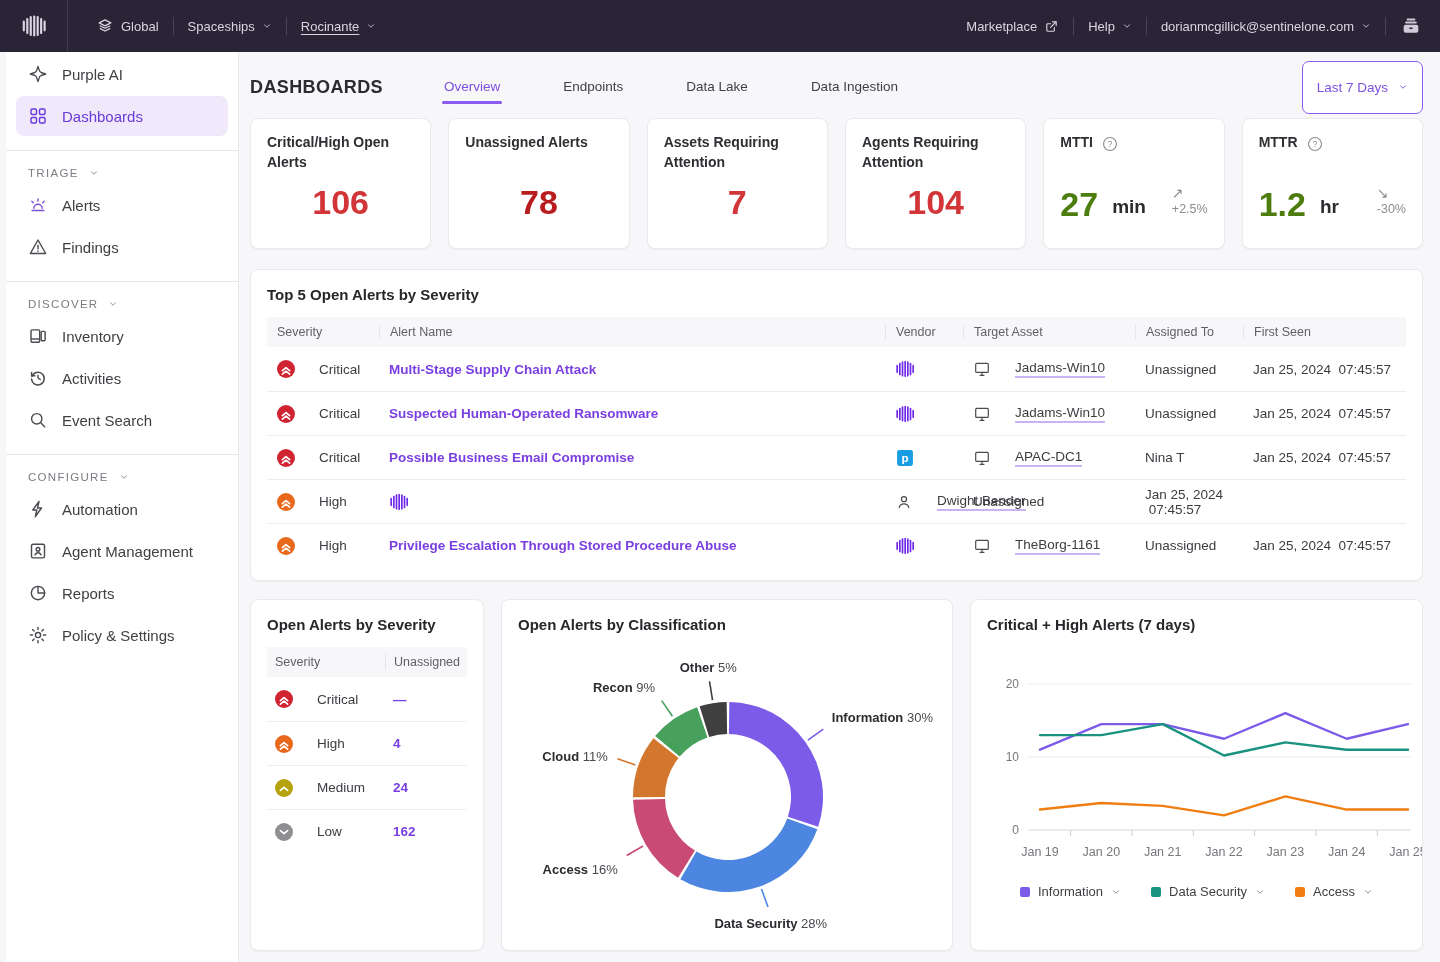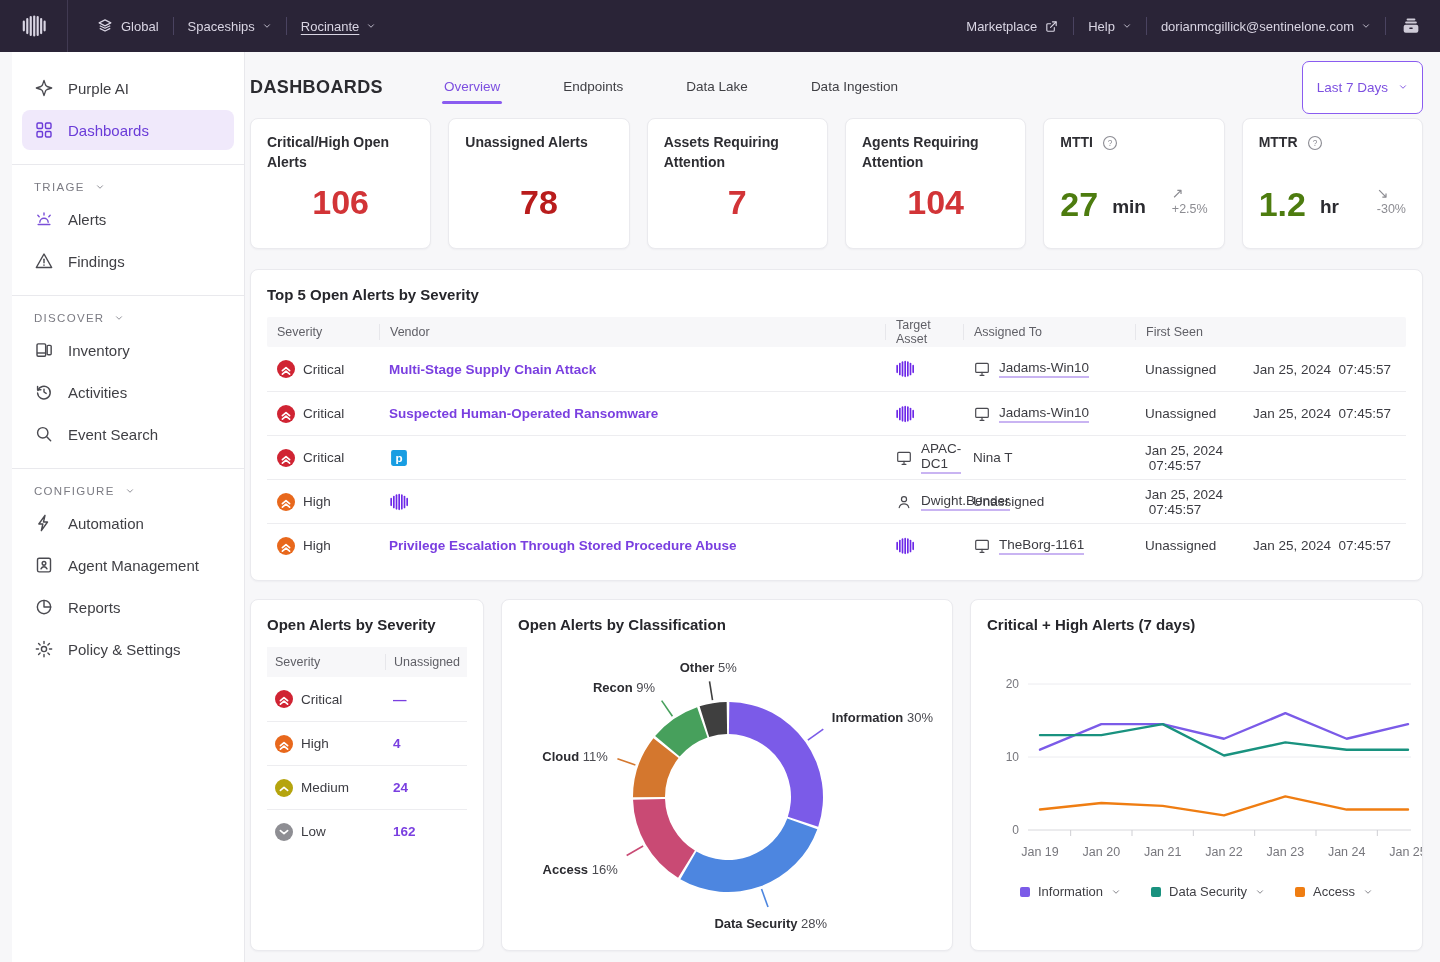--- a/index.html
+++ b/index.html
@@ -13,22 +13,22 @@
   .logo-box { width:68px; height:52px; display:flex; align-items:center; justify-content:center;
     border-right:1px solid #413a52; }
   .tb-item { display:flex; align-items:center; gap:7px; cursor:pointer; }
   .tb-sep { width:1px; height:18px; background:#4a4360; margin:0 14px; }
   .tb-left { display:flex; align-items:center; margin-left:28px; }
   .tb-right { display:flex; align-items:center; margin-left:auto; margin-right:18px; }
   .tb-underline { text-decoration:underline; text-underline-offset:3px; }
   .chev { width:10px; height:10px; }
 
   
-  .sidebar { position:absolute; top:52px; left:12px; width:233px; bottom:0;
-    background:#ffffff; border-right:1px solid #e8e8ec; padding-top:14px; font-size:15px; }
+  .sidebar { position:absolute; top:52px; left:6px; width:233px; bottom:0;
+    background:#ffffff; border-right:1px solid #e8e8ec; font-size:15px; }
   .side-item { display:flex; align-items:center; gap:14px; height:40px; margin:2px 10px;
     padding:0 12px; border-radius:8px; color:#3f3f44; cursor:pointer; }
   .side-item .s-ic { width:20px; height:20px; color:#4a4a50; flex:0 0 auto; }
   .side-item.active { background:#f0e9fb; color:#6a3bd8; font-weight:400; }
   .side-item.active .s-ic { color:#6a3bd8; }
   .side-item.alerts .s-ic { color:#7a4fd8; }
   .side-div { height:1px; background:#e9e9ed; margin:14px 0; }
   .side-section { display:flex; align-items:center; gap:10px; margin:16px 22px 6px 22px;
     font-size:11.5px; letter-spacing:1.3px; color:#7b7b83; cursor:pointer; }
 
@@ -43,21 +43,21 @@
     background:#8a5cf0; border-radius:2px; }
   .range-btn { margin-left:auto; display:flex; align-items:center; gap:10px; border:1px solid #8a5cf0;
     color:#7c4fe0; border-radius:7px; padding:18px 14px; font-size:13.5px; background:#fff; cursor:pointer; }
 
   .card { background:#fff; border:1px solid #eaeaee; border-radius:8px;
     box-shadow:0 1px 2px rgba(30,25,60,.04); }
 
   
   .kpi-row { display:grid; grid-template-columns:repeat(6,1fr); gap:17px; margin-top:14px; }
   .kpi { height:131px; padding:14px 16px; display:flex; flex-direction:column; }
-  .kpi-title-row { display:flex; align-items:center; gap:8px; }
+  .kpi-title-row { display:flex; align-items:flex-end; gap:8px; }
   .kpi-title { font-size:14px; font-weight:600; color:#2e2e33; line-height:1.4; }
   .kpi-value { margin:auto auto 12px auto; font-size:34px; font-weight:700; color:#b91c1c; }
   .kpi-value.red { color:#d23437; }
   .q-ic { width:18px; height:18px; color:#8d8d94; cursor:pointer; }
   .metric-row { display:flex; align-items:flex-end; gap:14px; margin:auto 0 14px 0; }
   .metric-num { font-size:34px; font-weight:700; color:#4d7c0f; line-height:.9; }
   .metric-unit { font-size:19px; font-weight:600; color:#2b2b30; padding-bottom:2px; }
   .delta { margin-left:auto; display:flex; flex-direction:column; align-items:flex-start;
     color:#8c8c92; font-size:12.5px; line-height:1.25; padding-bottom:2px; }
   .delta .arr { font-size:14px; }
@@ -65,21 +65,21 @@
   
   .table-card { margin-top:20px; padding:16px; height:312px; }
   .card-title { font-size:15px; font-weight:700; color:#26262b; }
   .t-head, .t-row { display:grid; grid-template-columns:112px 506px 78px 172px 108px 1fr; align-items:center; }
   .t-head { margin-top:14px; background:#f7f7f9; height:30px; font-size:12.5px; color:#5f5f66;
     border-radius:2px; }
   .t-head > div { padding:0 10px; }
   .t-head > div + div { border-left:1px solid #e7e7eb; height:16px; display:flex; align-items:center; }
   .t-row { height:44px; border-top:1px solid #ededf0; font-size:13.5px; }
   .t-row:first-child { border-top:none; }
-  .td { padding:0 10px; display:flex; align-items:center; gap:8px; }
+  .td { padding:0 10px; display:flex; align-items:center; gap:24px; }
   .sev-badge { width:18px; height:18px; flex:0 0 auto; }
   .alert-link { color:#7a3fe0; font-weight:600; cursor:pointer; }
   .asset-ic { width:18px; height:18px; color:#4a4a50; flex:0 0 auto; }
   .asset-name { border-bottom:2px solid #c9b4f2; padding-bottom:1px; cursor:pointer; }
   .vendor-ic { width:20px; height:20px; }
 
   
   .bottom-row { display:grid; grid-template-columns:234px 452px 1fr; gap:17px; margin-top:18px; }
   .bottom-row .card { height:352px; position:relative; overflow:hidden; }
   .sev-card { padding:16px; }
@@ -364,20 +364,21 @@
           <span>-30%</span>
         </span>
       </div>
     </div>
   </div>
 
   <div class="card table-card">
     <div class="card-title">Top 5 Open Alerts by Severity</div>
     <div class="t-head">
       <div>Severity</div>
+      <div>Alert Name</div>
       <div>Vendor</div>
       <div>Target Asset</div>
       <div>Assigned To</div>
       <div>First Seen</div>
     </div>
     <div>
         <div class="t-row">
           <div class="td">
             <svg class="sev-badge" viewBox="0 0 18 18">
     <circle cx="9" cy="9" r="9" fill="#d02433"></circle>
@@ -460,20 +461,23 @@
         <div class="t-row">
           <div class="td">
             <svg class="sev-badge" viewBox="0 0 18 18">
     <circle cx="9" cy="9" r="9" fill="#d02433"></circle>
     <g fill="none" stroke="#fff" stroke-width="1.7" stroke-linecap="round" stroke-linejoin="round">
                 <polyline points="5.4,10.6 9,7.6 12.6,10.6"></polyline>
                 <polyline points="5.4,14.2 9,11.2 12.6,14.2"></polyline>
               </g>
             </svg>
             <span>Critical</span>
+          </div>
+     <div class="td">
+            <span class="alert-link">Possible Business Email Compromise</span>
           </div>
      <div class="td">
             <svg class="vendor-ic" viewBox="0 0 24 24">
     <rect x="2.5" y="2.5" width="19" height="19" rx="2.5" fill="#189de2"></rect>
     <text x="12" y="17" text-anchor="middle" font-size="14" font-weight="bold" fill="#fff" font-family="Liberation Sans, sans-serif">p</text>
             </svg>
           </div>
      <div class="td">
             <svg class="asset-ic" viewBox="0 0 24 24" fill="none" stroke="currentColor" stroke-width="1.6" stroke-linecap="round">
     <rect x="3.6" y="4.6" width="16.8" height="12" rx="1.4"></rect>

